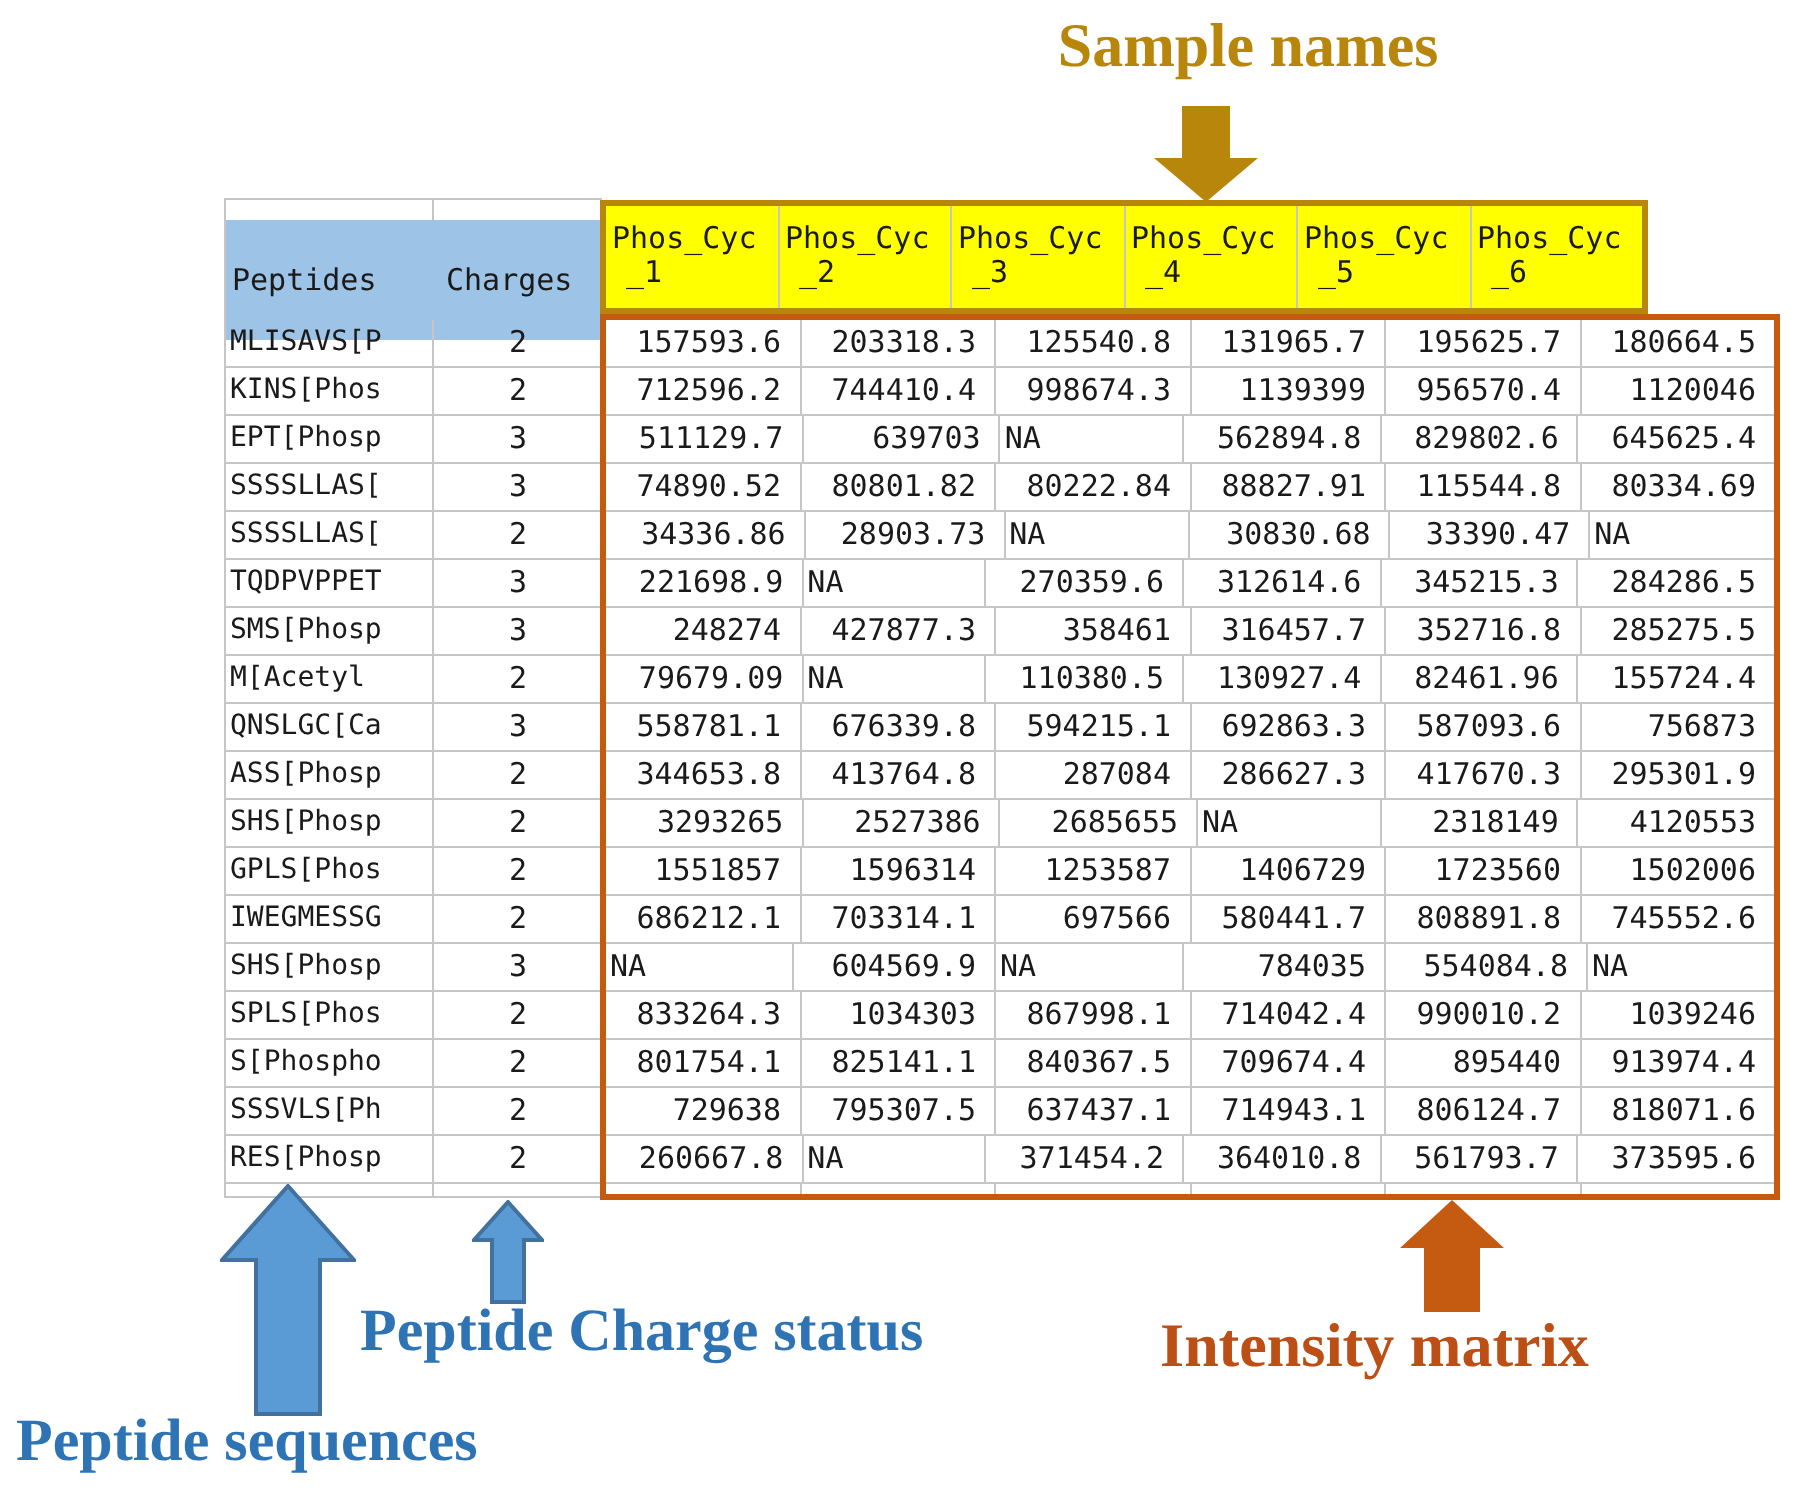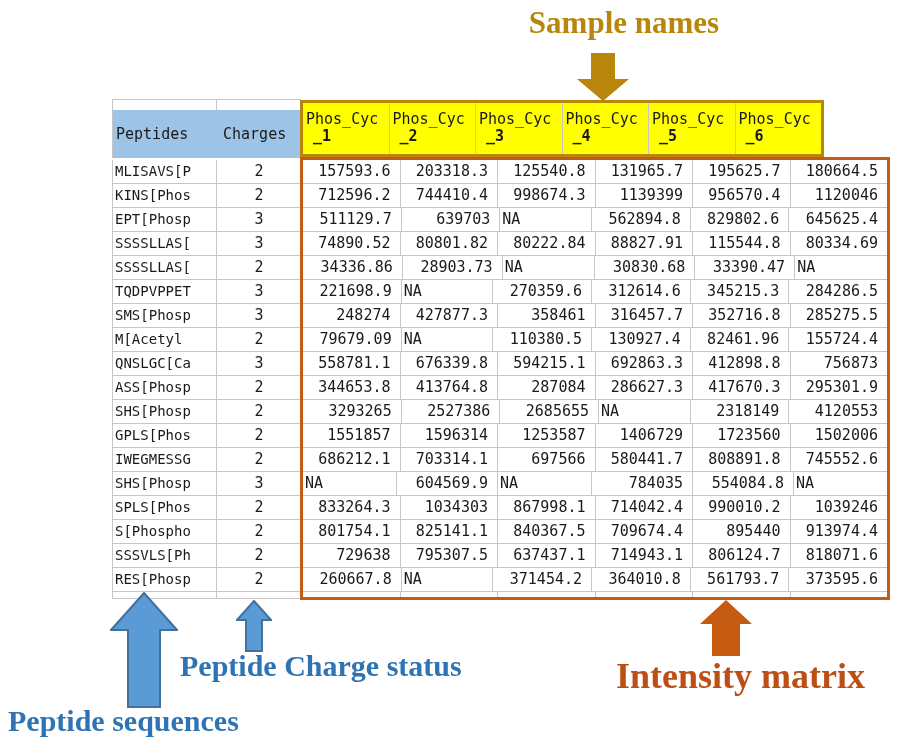--- a/index.html
+++ b/index.html
@@ -18,45 +18,45 @@
     position:relative;width:900px;height:749px;background:#ffffff;overflow:hidden;
     font-family:"DejaVu Sans Mono", monospace; color:#1a1a1a;
   }
   .abs{position:absolute;}
 
   
   .ann-label{position:absolute;font-family:"Liberation Serif", serif;font-weight:bold;white-space:nowrap;}
   .gold-label{left:498px;top:5px;width:252px;text-align:center;font-size:31px;color:var(--gold);}
   .seq-label{left:8px;top:704px;font-size:30px;color:var(--annotation-blue);}
   .charge-label{left:180px;top:649px;font-size:30px;color:var(--annotation-blue);}
-  .intensity-label{left:616px;top:655px;font-size:36px;color:var(--annotation-orange);}
+  .intensity-label{left:580px;top:655px;font-size:31px;color:var(--annotation-orange);}
 
   
   svg.arrow{position:absolute;display:block;}
 
   
   .sliver{left:112px;top:99px;width:189px;height:11px;border-top:1px solid var(--gridline);
     border-left:1px solid var(--gridline);border-right:1px solid var(--gridline);box-sizing:border-box;}
   .sliver .divider{position:absolute;left:103px;top:0;width:1px;height:100%;background:var(--gridline);}
 
   
-  .blue-header{left:112px;top:110px;width:189px;height:48px;background:var(--blue-header-bg);
+  .blue-header{left:112px;top:110px;width:189px;height:60px;background:var(--blue-header-bg);
     display:flex;align-items:center;font-size:15px;box-sizing:border-box;border-left:1px solid var(--gridline);}
   .blue-header .hcell{white-space:nowrap;overflow:hidden;}
   .blue-header .hc-pep{width:104px;padding-left:3px;box-sizing:border-box;}
   .blue-header .hc-chg{flex:1;padding-left:6px;box-sizing:border-box;}
 
   
   .gold-box{left:300px;top:100px;width:524px;height:57px;border:3px solid var(--gold);
     background:var(--yellow-header-bg);box-sizing:border-box;}
   .yrow{display:flex;height:100%;}
   .ycell{flex:1;border-right:1px solid var(--gridline);box-sizing:border-box;
     font-size:15px;line-height:17px;padding:8px 0 0 3px;white-space:nowrap;overflow:hidden;}
   .ycell:last-child{border-right:none;}
-  .ycell .yl2{padding-left:7px;font-weight:bold;}
+  .ycell .yl2{padding-left:7px;}
 
   
   #left-rows{position:absolute;left:112px;top:160px;width:189px;border-left:1px solid var(--gridline);box-sizing:border-box;}
   .lrow{display:flex;height:24px;box-sizing:border-box;border-bottom:1px solid var(--gridline);}
   .pcell{width:104px;box-sizing:border-box;border-right:1px solid var(--gridline);
     font-size:14px;line-height:23px;padding-left:2px;white-space:nowrap;overflow:hidden;}
   .ccell{flex:1;font-size:15px;line-height:23px;text-align:center;}
   .left-strip{left:112px;top:592px;width:189px;height:7px;border-left:1px solid var(--gridline);
     border-bottom:1px solid var(--gridline);box-sizing:border-box;}
   .left-strip .divider{position:absolute;left:103px;top:0;width:1px;height:100%;background:var(--gridline);}
@@ -263,21 +263,21 @@
           <div class="mcell">110380.5</div>
           <div class="mcell">130927.4</div>
           <div class="mcell">82461.96</div>
           <div class="mcell">155724.4</div>
         </div>
         <div class="mrow">
           <div class="mcell">558781.1</div>
           <div class="mcell">676339.8</div>
           <div class="mcell">594215.1</div>
           <div class="mcell">692863.3</div>
-          <div class="mcell">412898.8</div>
+          <div class="mcell">587093.6</div>
           <div class="mcell">756873</div>
         </div>
         <div class="mrow">
           <div class="mcell">344653.8</div>
           <div class="mcell">413764.8</div>
           <div class="mcell">287084</div>
           <div class="mcell">286627.3</div>
           <div class="mcell">417670.3</div>
           <div class="mcell">295301.9</div>
         </div>

